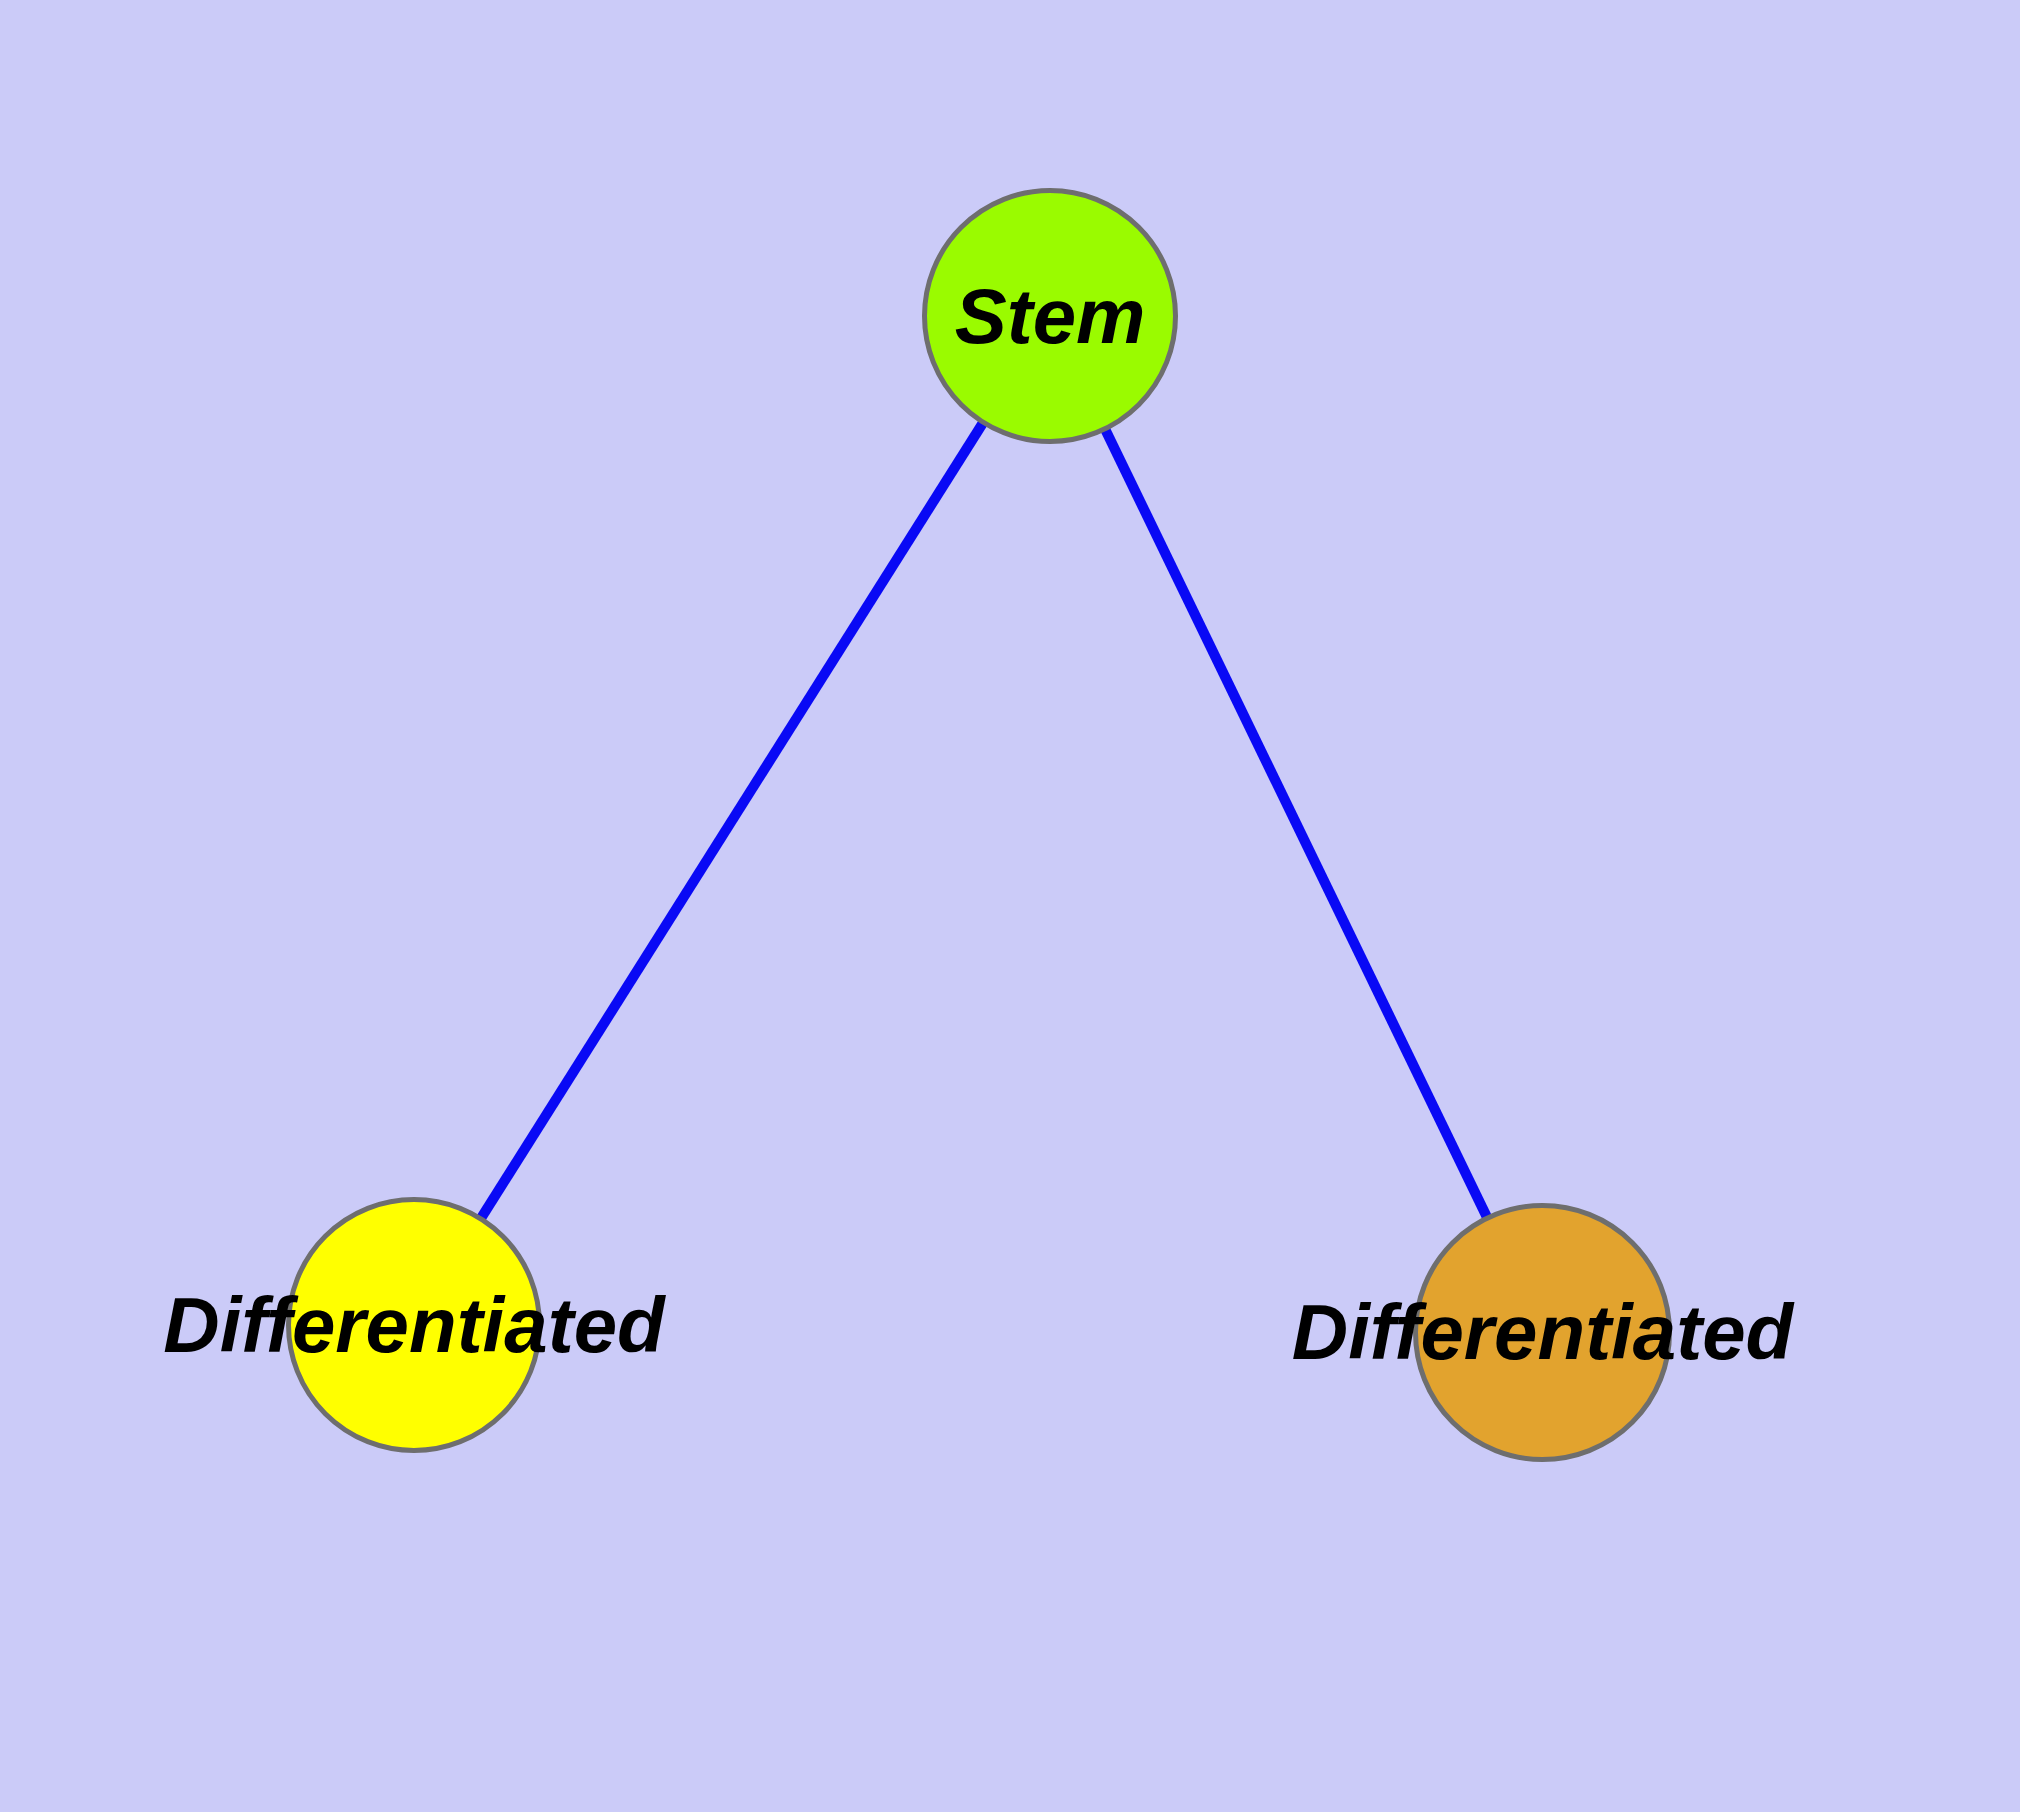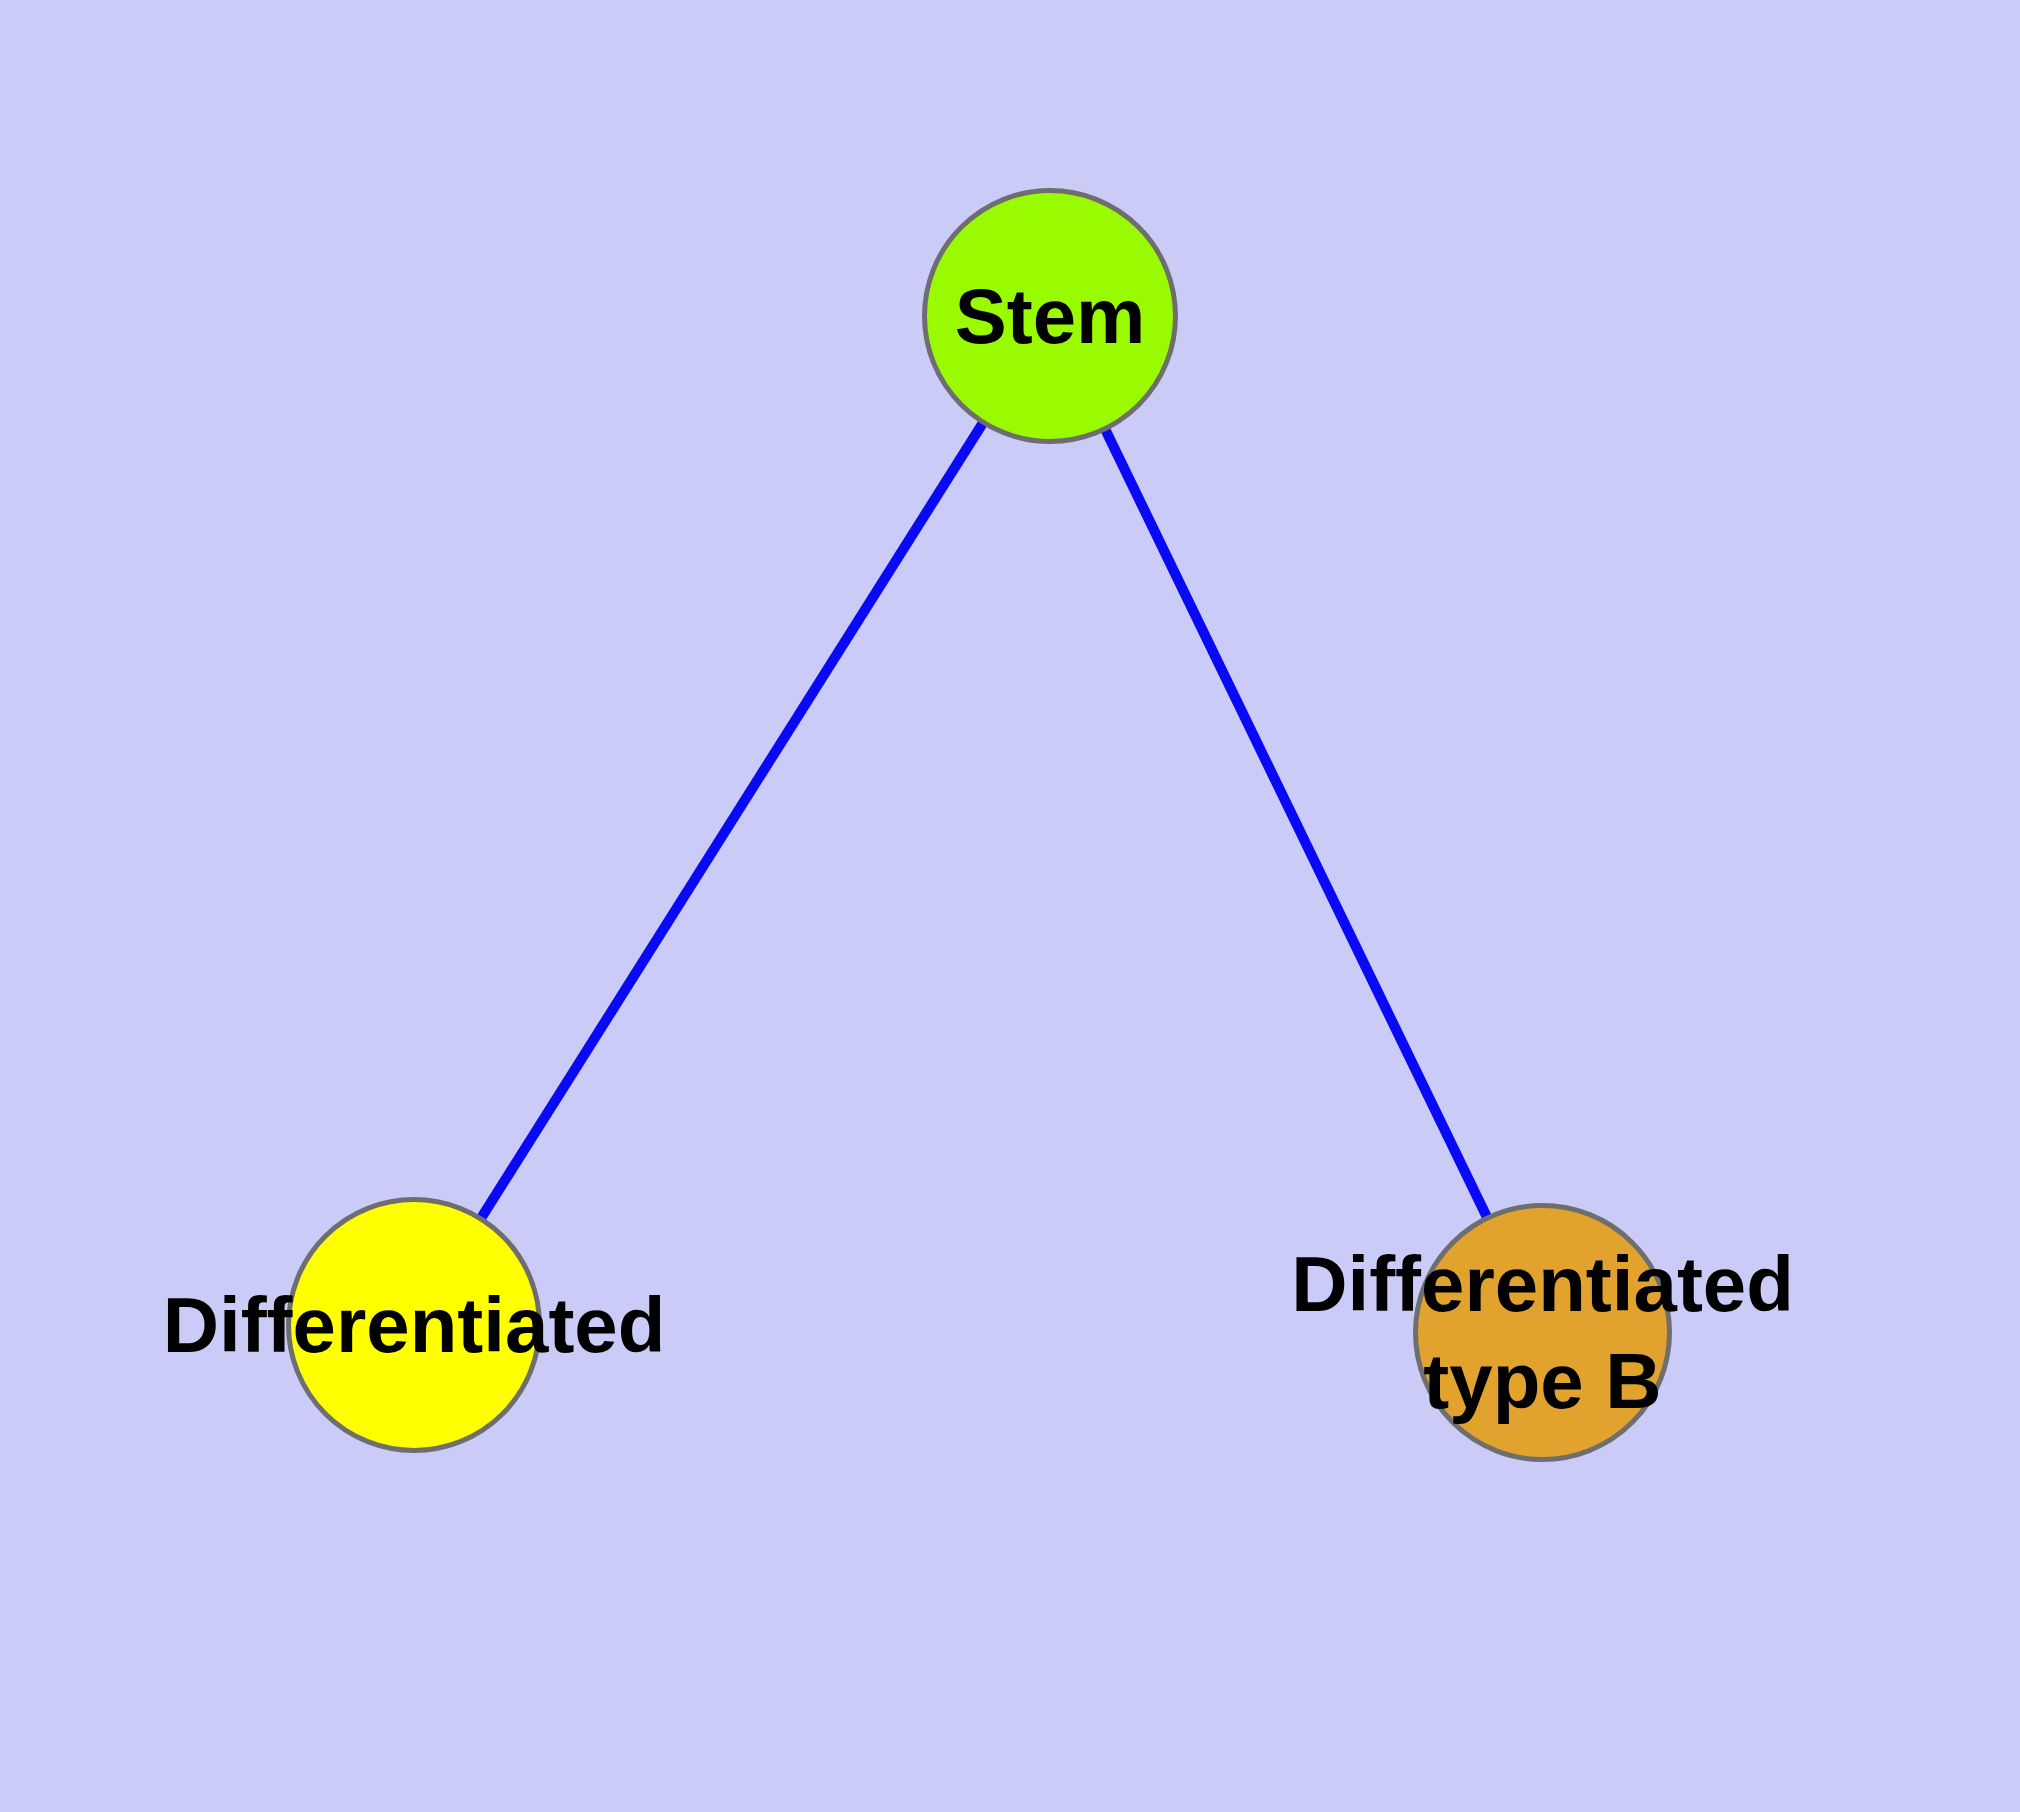--- a/index.html
+++ b/index.html
@@ -45,21 +45,21 @@
     text-align: center;
     flex: 0 0 auto;
   }
   .node-label .line {
     white-space: nowrap;
   }
 </style>
 </head>
 <body>
 
-<div class="canvas" style="background-color: rgb(203, 203, 248);">
+<div class="canvas" style="background-color: rgb(203, 203, 248); font-style: italic;">
 
   <svg class="edges-layer" viewBox="0 0 2384 2138" xmlns="http://www.w3.org/2000/svg">
     <line class="edge" x1="1239" y1="373" x2="488" y2="1563" stroke="#0909F5"></line>
     <line class="edge" x1="1239" y1="373" x2="1820" y2="1572" stroke="#0909F5"></line>
   </svg>
 
   <div class="node node-stem" style="background-color: rgb(154, 251, 0); border-color: rgb(110, 110, 110);">
     <div class="node-label" style="color: rgb(0, 0, 0);">
       <div class="line">Stem</div>
     </div>
@@ -67,18 +67,17 @@
 
   <div class="node node-a" style="background-color: rgb(255, 255, 0); border-color: rgb(110, 110, 110);">
     <div class="node-label" style="color: rgb(0, 0, 0);">
       <div class="line">Differentiated</div>
     </div>
   </div>
 
   <div class="node node-b" style="background-color: rgb(226, 163, 46); border-color: rgb(110, 110, 110);">
     <div class="node-label" style="color: rgb(0, 0, 0);">
       <div class="line">Differentiated</div>
-      <div class="line">type B</div>
     </div>
   </div>
 
 </div>
 
 
 </body></html>

